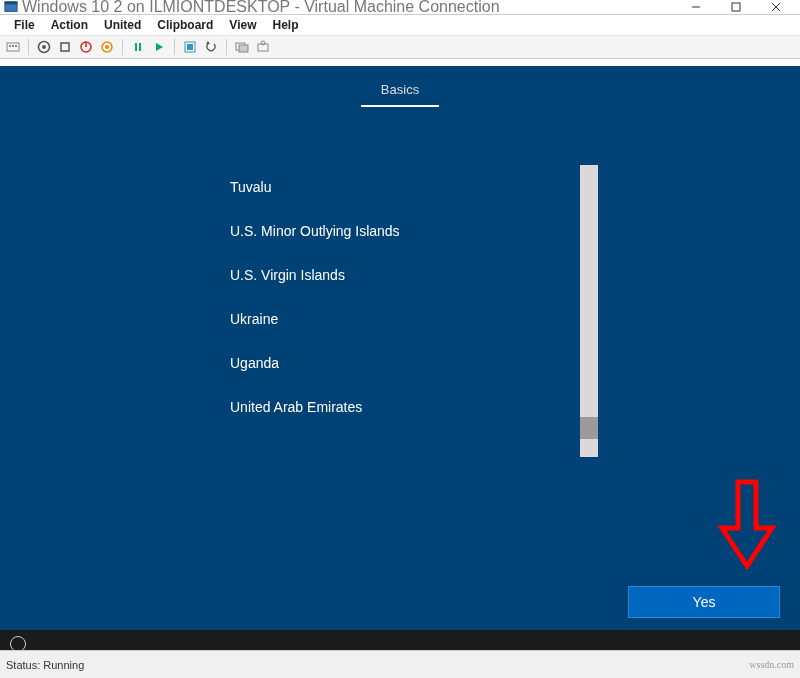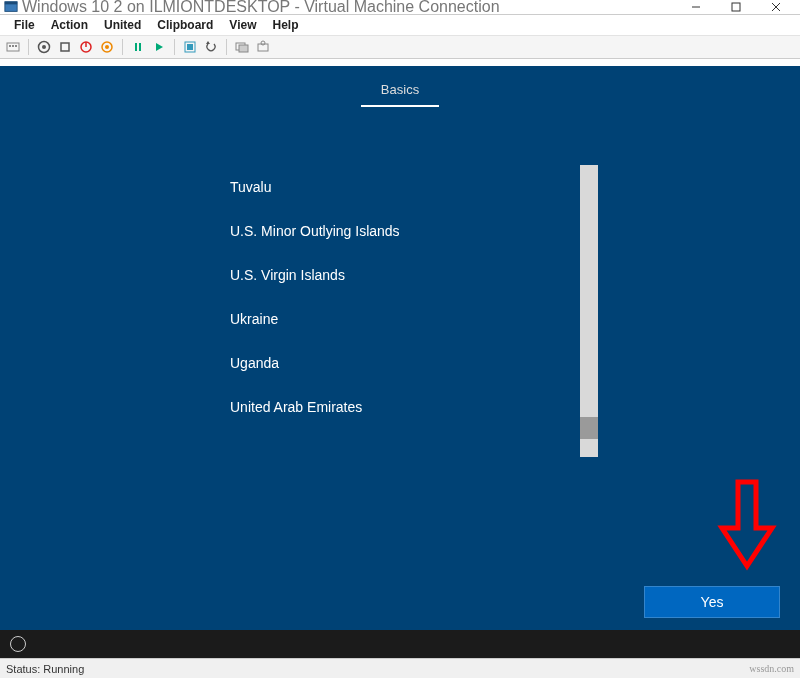--- a/index.html
+++ b/index.html
@@ -29,28 +29,28 @@
   .oobe { position: absolute; left: 0; right: 0; top: 0; bottom: 28px; background: #004275; color: #fff; }
   .oobe-tabs { display: flex; justify-content: center; padding-top: 12px; }
   .oobe-tab { font-size: 13px; color: #ddd; padding: 4px 20px 8px 20px; border-bottom: 2px solid #fff; }
   .oobe-heading { text-align: center; font-size: 30px; font-weight: 300; margin-top: 56px; color:#fff; letter-spacing: 0.5px;}
   .region-box { width: 396px; height: 292px; margin: 58px auto 0 auto; position: relative; }
   .region-list { width: 376px; height: 100%; overflow: hidden; }
   .region-item { font-size: 14px; padding: 14px 16px 14px 28px; color: #fff; }
   .region-item.selected { background: #0067c0; }
   .region-scroll { position: absolute; right: 0; top: 0; width: 18px; height: 100%; background: #d9d9d9; }
   .region-scroll-thumb { position: absolute; right: 0; width: 18px; height: 22px; background: #9a9a9a; bottom: 18px;}
-  .yes-btn { position: absolute; right: 20px; bottom: 12px; width: 136px; height: 32px; background: #0067c0; color: #fff; font-size: 14px; display: flex; align-items: center; justify-content: center; border:1px solid rgba(255,255,255,0.2);}
+  .yes-btn { position: absolute; right: 20px; bottom: 12px; width: 152px; height: 32px; background: #0067c0; color: #fff; font-size: 14px; display: flex; align-items: center; justify-content: center; border:1px solid rgba(255,255,255,0.2);}
 
   
   .cortana-bar { position: absolute; left: 0; right: 0; bottom: 0; height: 28px; background: #1b1b1b; display: flex; align-items: center; padding-left: 10px; }
   .cortana-icon { width: 16px; height: 16px; border: 1.5px solid #ccc; border-radius: 50%; }
 
   
-  .statusbar { position: absolute; left: 0; right: 0; bottom: 0; height: 20px; background: #f0f0f0; border-top: 1px solid #ccc; display: flex; align-items: center; font-size: 11px; color: #333; padding: 0 6px; }
+  .statusbar { position: absolute; left: 0; right: 0; bottom: 0; height: 28px; background: #f0f0f0; border-top: 1px solid #ccc; display: flex; align-items: center; font-size: 11px; color: #333; padding: 0 6px; }
   .statusbar .spacer { flex: 1; }
   .statusbar .watermark { color:#999; font-size:10px;font-family:Liberation Serif, serif;}
 
   
   .red-arrow { position: absolute; right: 18px; top: 478px; pointer-events: none; }
 </style>
 </head>
 <body>
 
 <div class="titlebar">

